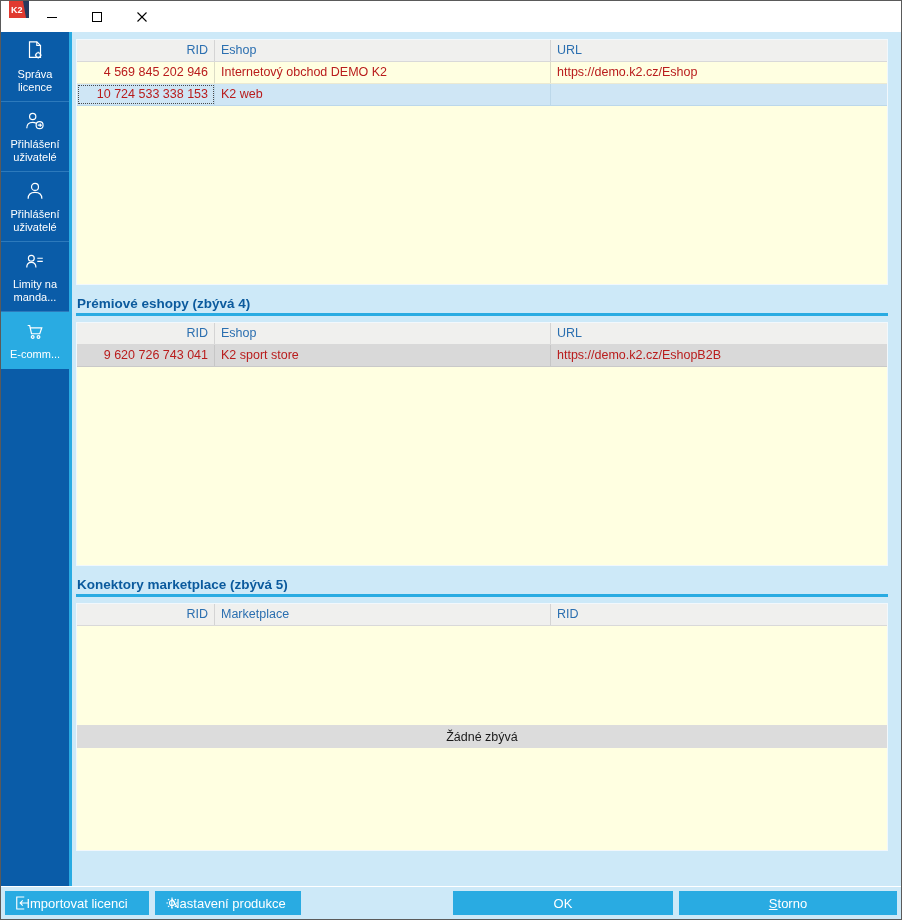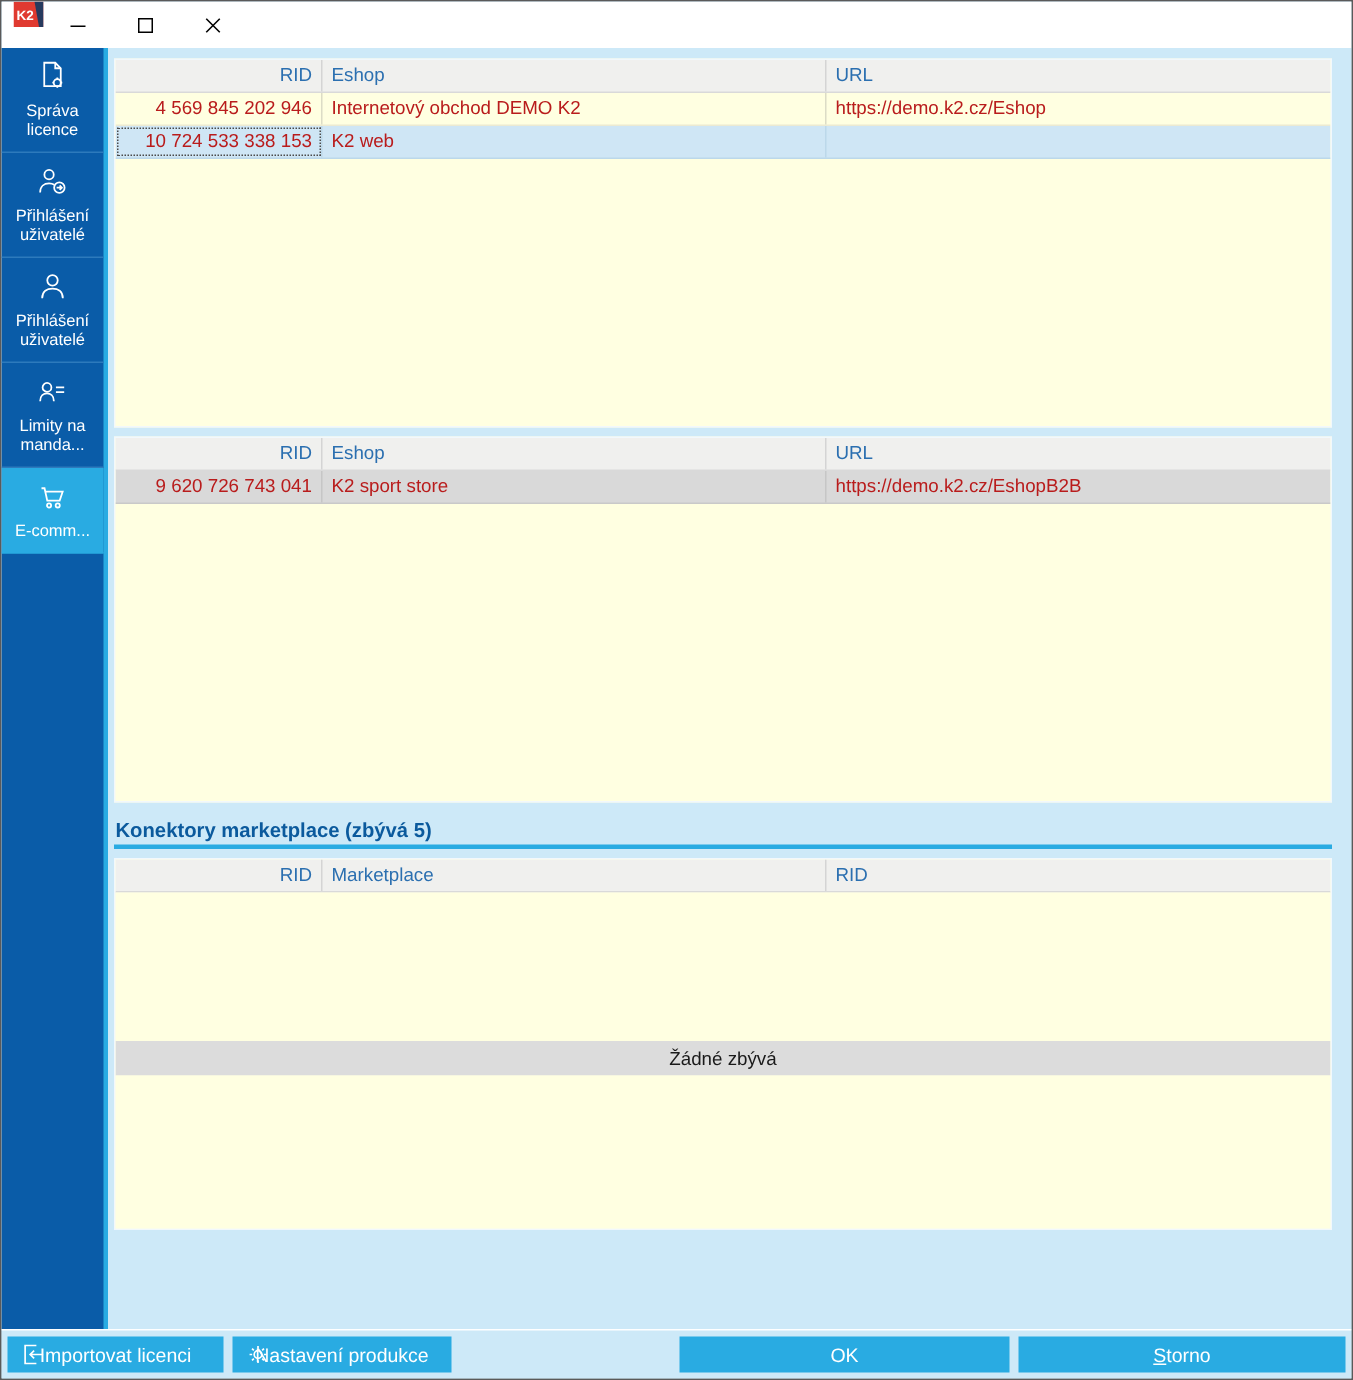--- a/index.html
+++ b/index.html
@@ -248,20 +248,23 @@
           <div class="c3">https://demo.k2.cz/Eshop</div>
         </div>
         <div class="trow data-selected">
           <div class="c1">10 724 533 338 153</div>
           <div class="c2">K2 web</div>
           <div class="c3"></div>
         </div>
         <div class="tfill"></div>
       </div>
 
+      <div class="section-header sh2">
+        <span class="section-title">Prémiové eshopy (zbývá 4)</span>
+      </div>
       <div class="tbl t2">
         <div class="trow thead">
           <div class="c1">RID</div>
           <div class="c2">Eshop</div>
           <div class="c3">URL</div>
         </div>
         <div class="trow data-gray">
           <div class="c1">9 620 726 743 041</div>
           <div class="c2">K2 sport store</div>
           <div class="c3">https://demo.k2.cz/EshopB2B</div>

